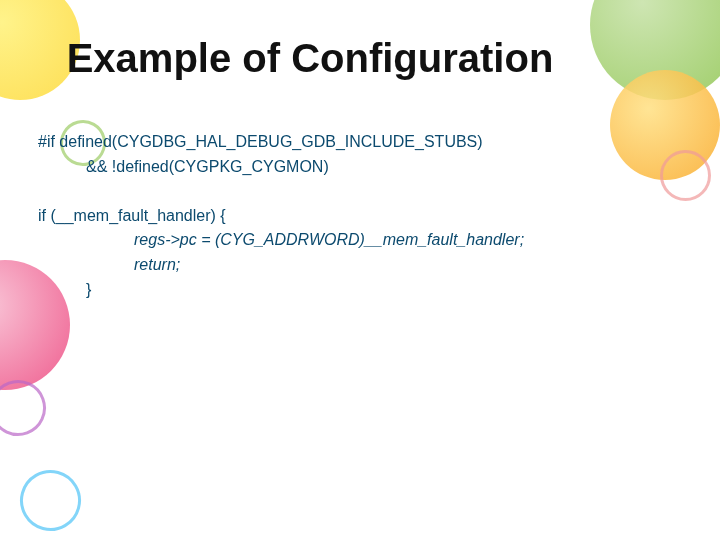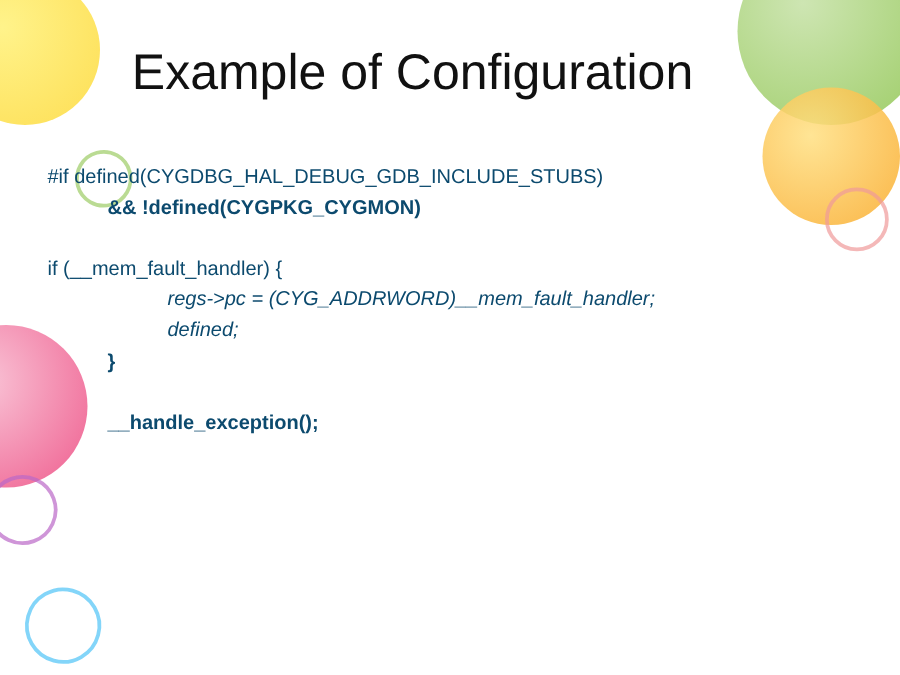--- a/index.html
+++ b/index.html
@@ -35,34 +35,33 @@
   #s4 { left: 20px; top: 470px; width: 55px; height: 55px; border-color: #4fc3f7; transform: rotate(60deg); }
 
   .title {
     position: absolute;
     top: 36px;
     left: 0;
     width: 620px;
     text-align: center;
     font-size: 40px;
     color: #111;
-    font-weight: 400;
-    padding-left: 20px;
+    font-weight: 700;
   }
 
   .body {
     position: absolute;
     top: 130px;
     left: 38px;
     right: 20px;
     font-size: 16px;
     line-height: 1.55;
     color: #0c4a6e;
   }
-  .indent1 { padding-left: 48px; font-weight: bold; }
+  .indent1 { padding-left: 48px; }
   .indent2 { padding-left: 96px; font-style: italic; }
   .gap { height: 24px; }
 </style>
 </head>
 <body>
 
 <div class="decor balloon" id="d1"></div>
 <div class="decor balloon" id="d2"></div>
 <div class="decor balloon" id="d3"></div>
 <div class="decor balloon" id="d4"></div>
@@ -72,17 +71,16 @@
 <div class="decor swirl" id="s4"></div>
 
 <div class="title">Example of Configuration</div>
 
 <div class="body">
   <div>#if  defined(CYGDBG_HAL_DEBUG_GDB_INCLUDE_STUBS)</div>
   <div class="indent1">&amp;&amp; !defined(CYGPKG_CYGMON)</div>
   <div class="gap"></div>
   <div>if (__mem_fault_handler) {</div>
   <div class="indent2">regs-&gt;pc = (CYG_ADDRWORD)__mem_fault_handler;</div>
-  <div class="indent2">defined;</div>
+  <div class="indent2">return;</div>
   <div class="indent1">}</div>
   <div class="gap"></div>
-  <div class="indent1">__handle_exception();</div>
 </div>
 
 </body></html>

